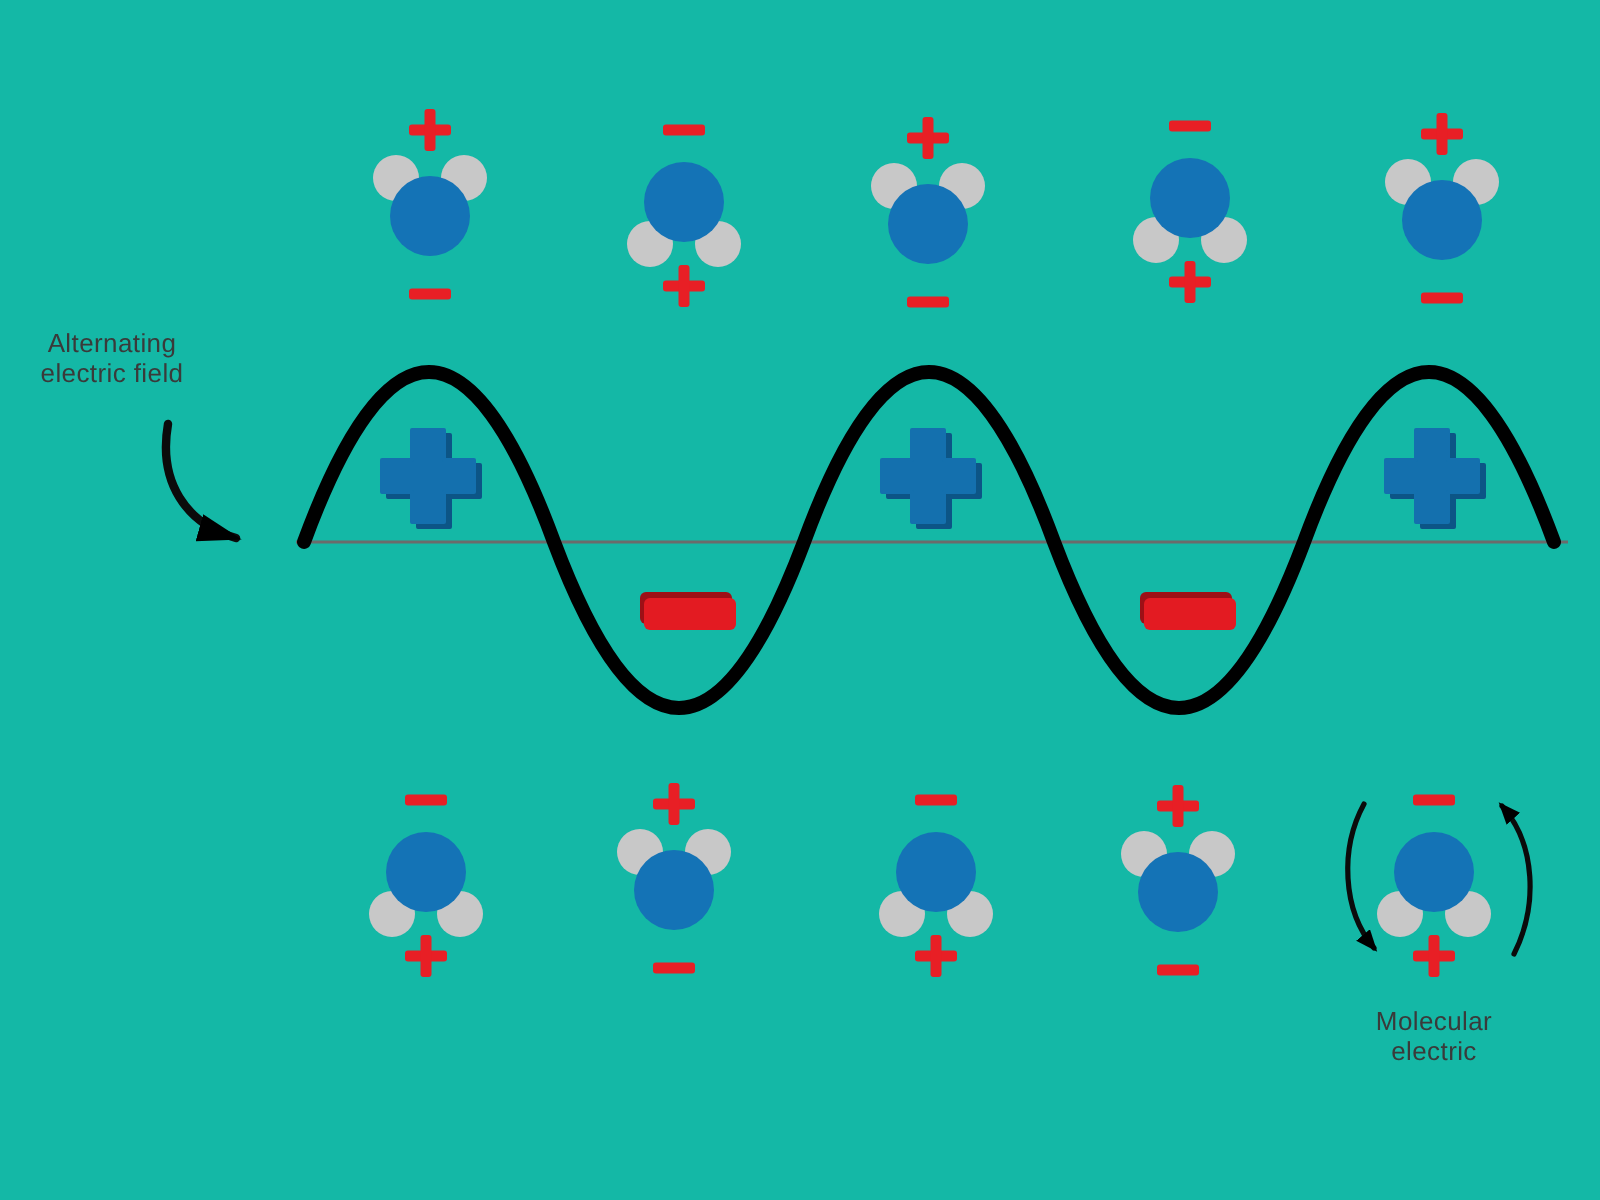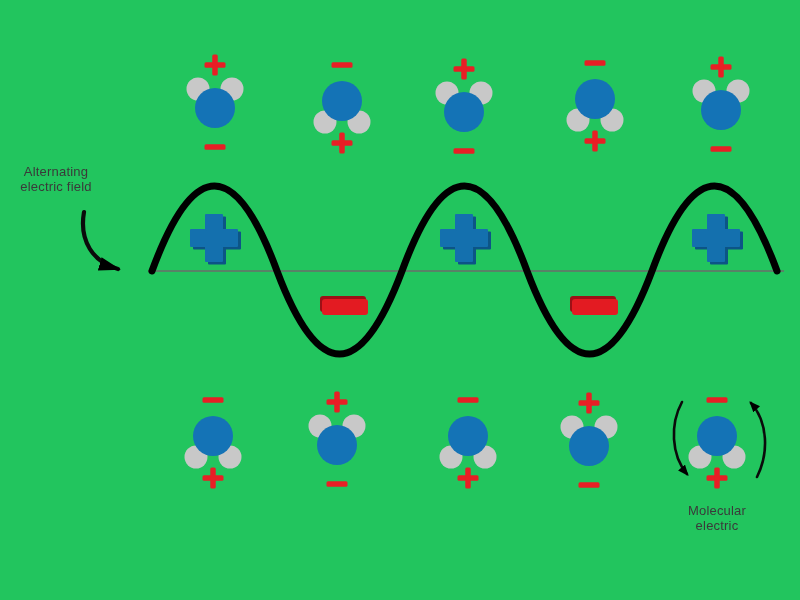--- a/index.html
+++ b/index.html
@@ -1,17 +1,17 @@
 <!DOCTYPE html>
 <html><head>
 <meta charset="utf-8">
 <style>
   html,body{margin:0;padding:0;background:#ffffff;}
   .canvas{
-    position:relative;width:800px;height:600px;background:#22c55e;
+    position:relative;width:800px;height:600px;background:#14b8a6;
     overflow:hidden;font-family:"Liberation Sans",sans-serif;
   }
   .canvas svg{position:absolute;left:0;top:0;}
   .label{
     position:absolute;text-align:center;color:#3a3a3a;
     font-size:13px;line-height:15px;letter-spacing:.2px;
   }
   #field-label{left:6px;top:164px;width:100px;}
   #rotation-label{left:657px;top:503px;width:120px;}
 </style>

